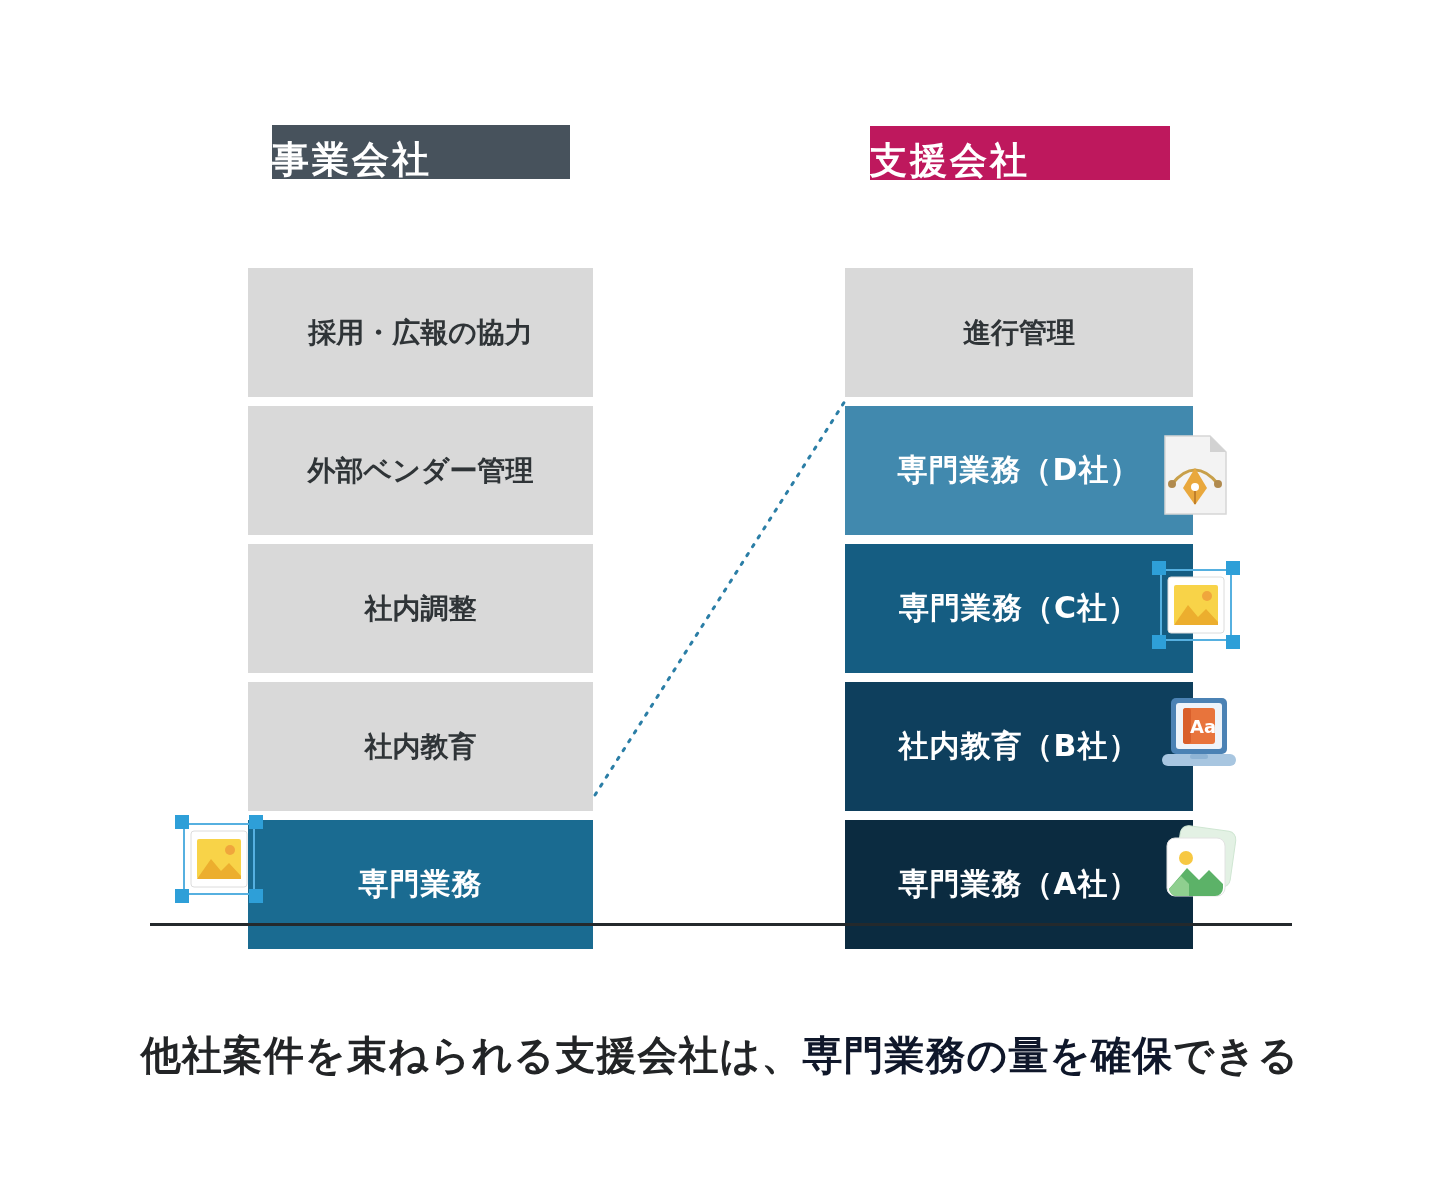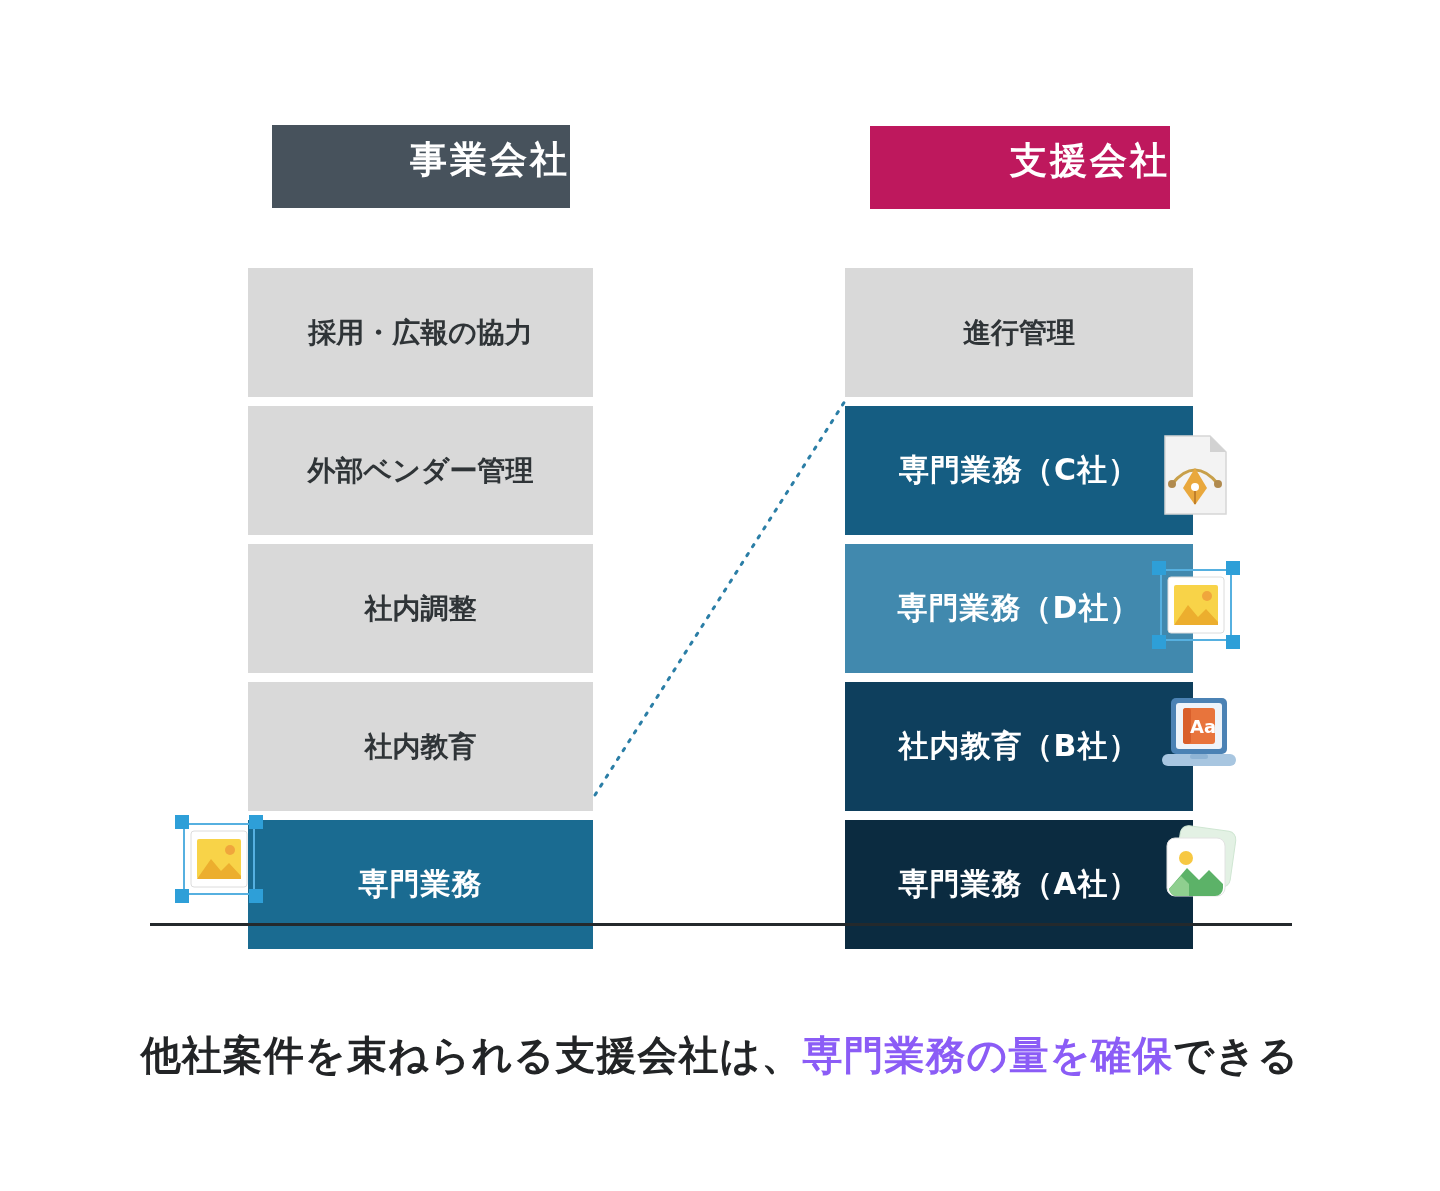--- a/index.html
+++ b/index.html
@@ -12,23 +12,23 @@
     position: relative;
     width: 1440px;
     height: 1191px;
     background: #ffffff;
     overflow: hidden;
   }
 
   
   .header-badge {
     position: absolute;
-    height: 83px;
+    height: 54px;
     line-height: 70px;
-    text-align: right;
+    text-align: left;
     color: #ffffff;
     font-size: 37px;
     font-weight: bold;
     letter-spacing: 3px;
   }
   .header-left  { left: 272px; top: 125px; width: 298px; background: #47525c; }
   .header-right { left: 870px; top: 126px; width: 300px; background: #be185d; }
 
   
   .column {
@@ -100,21 +100,21 @@
     position: absolute;
     left: 0;
     top: 1028px;
     width: 1440px;
     text-align: center;
     font-size: 40px;
     font-weight: bold;
     color: #222426;
     letter-spacing: 1px;
   }
-  .caption .highlight { color: #8b5cf6; }
+  .caption .highlight { color: #0f172a; }
 </style>
 </head>
 <body>
 
 <div class="canvas">
 
   <svg class="connector-svg" viewBox="0 0 1440 1191">
     <line x1="595" y1="795" x2="845" y2="401" stroke="#2b7ea6" stroke-width="3" stroke-linecap="round" stroke-dasharray="2.5 8"></line>
   </svg>
 
@@ -136,25 +136,25 @@
     </div>
     <div class="seg seg-blue bg-main">
       <span>専門業務</span>
     </div>
   </div>
 
   <div class="column column-right">
     <div class="seg seg-gray">
       <span>進行管理</span>
     </div>
+    <div class="seg seg-blue bg-d">
+      <span>専門業務（D社）</span>
+    </div>
     <div class="seg seg-blue bg-c">
       <span>専門業務（C社）</span>
-    </div>
-    <div class="seg seg-blue bg-d">
-      <span>専門業務（D社）</span>
     </div>
     <div class="seg seg-blue bg-b">
       <span>社内教育（B社）</span>
     </div>
     <div class="seg seg-blue bg-a">
       <span>専門業務（A社）</span>
     </div>
   </div>
 
   <div class="icon-box icon-left-specialty">

